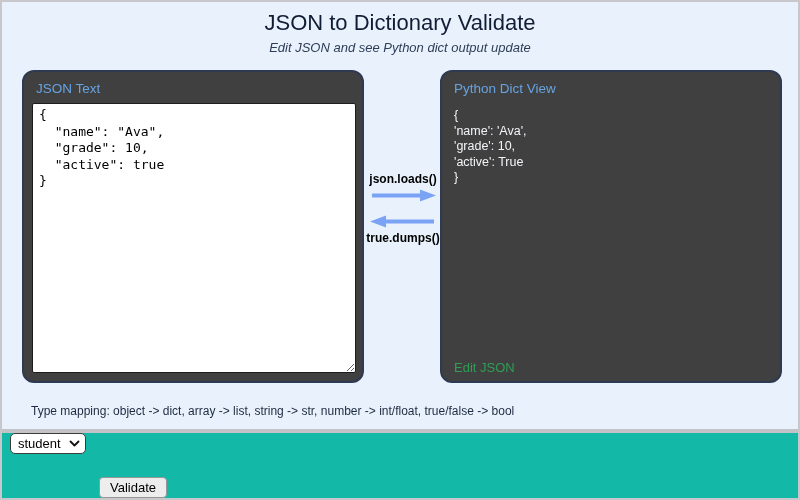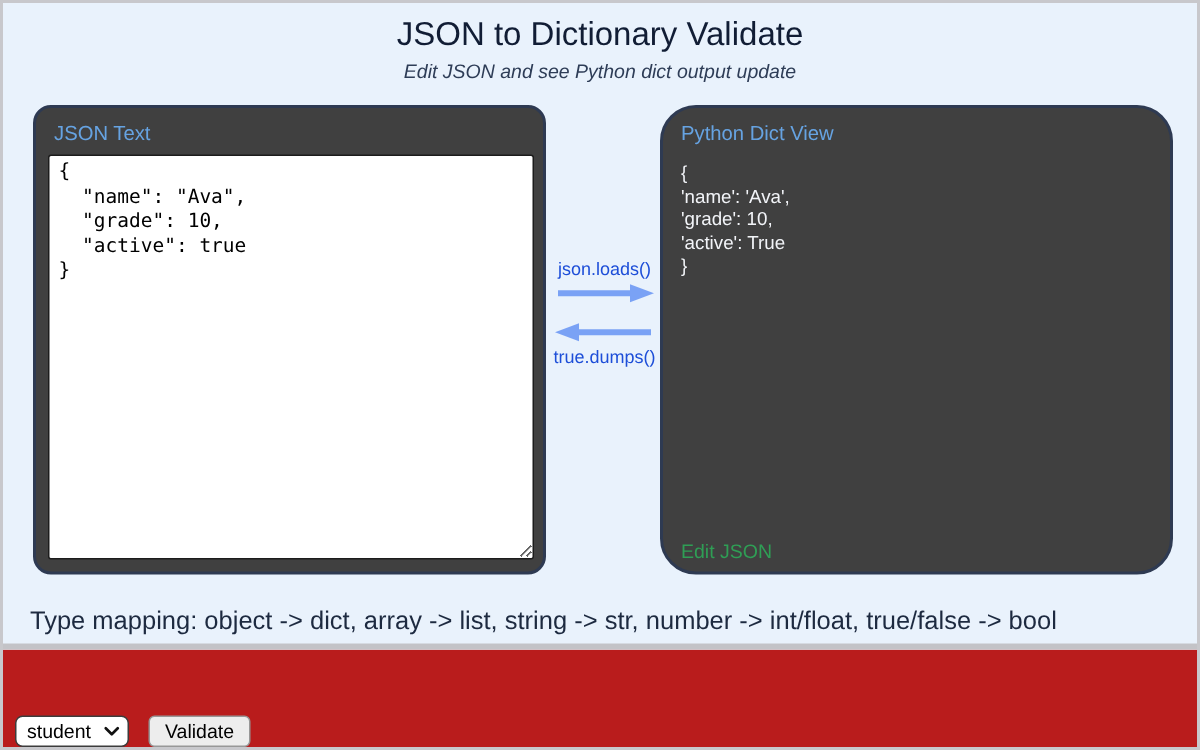--- a/index.html
+++ b/index.html
@@ -36,21 +36,21 @@
   }
   .panel {
     position: absolute;
     width: 342px; height: 313px;
     top: 68px;
     background: #404040;
     border: 2px solid #2e3a52;
     border-radius: 12px;
   }
   .panel-left  { left: 20px; }
-  .panel-right { left: 438px; border-radius: 24px; }
+  .panel-right { left: 438px; }
   .panel-title {
     margin: 9px 0 0 12px;
     font-size: 13.5px;
     color: #66a3e2;
   }
   .json-textarea {
     position: absolute;
     left: 8px; top: 31px;
     width: 324px; height: 270px;
     background: #ffffff;
@@ -76,36 +76,37 @@
     font-size: 13px;
     color: #2f9e55;
   }
   .flow {
     position: absolute;
     left: 362px; top: 170px; width: 78px;
     display: flex; flex-direction: column; align-items: center;
   }
   .flow-label {
     font-size: 12px;
-    color: #1d4ed8;
+    color: #000000;
+    font-weight: bold;
   }
   .flow svg { display: block; }
   .arrow-right { margin-top: 3px; }
   .arrow-left  { margin-top: 13px; }
   .flow-label-bottom { margin-top: 3px; }
   .footer-note {
     position: absolute;
-    left: 18px; top: 402px;
-    font-size: 17px;
+    left: 29px; top: 402px;
+    font-size: 12px;
     color: #1d2a40;
   }
   .bottombar {
     flex: 1;
-    background: #b91c1c;
-    display: flex; align-items: flex-end;
+    background: #14b8a6;
+    display: flex; align-items: flex-start;
     padding-left: 8px;
   }
   .select-wrap { position: relative; display: inline-block; }
   .preset-select {
     appearance: none; -webkit-appearance: none;
     font-family: "Liberation Sans", sans-serif;
     font-size: 13px;
     height: 21px;
     padding: 0 24px 0 7px;
     background: #ffffff;

